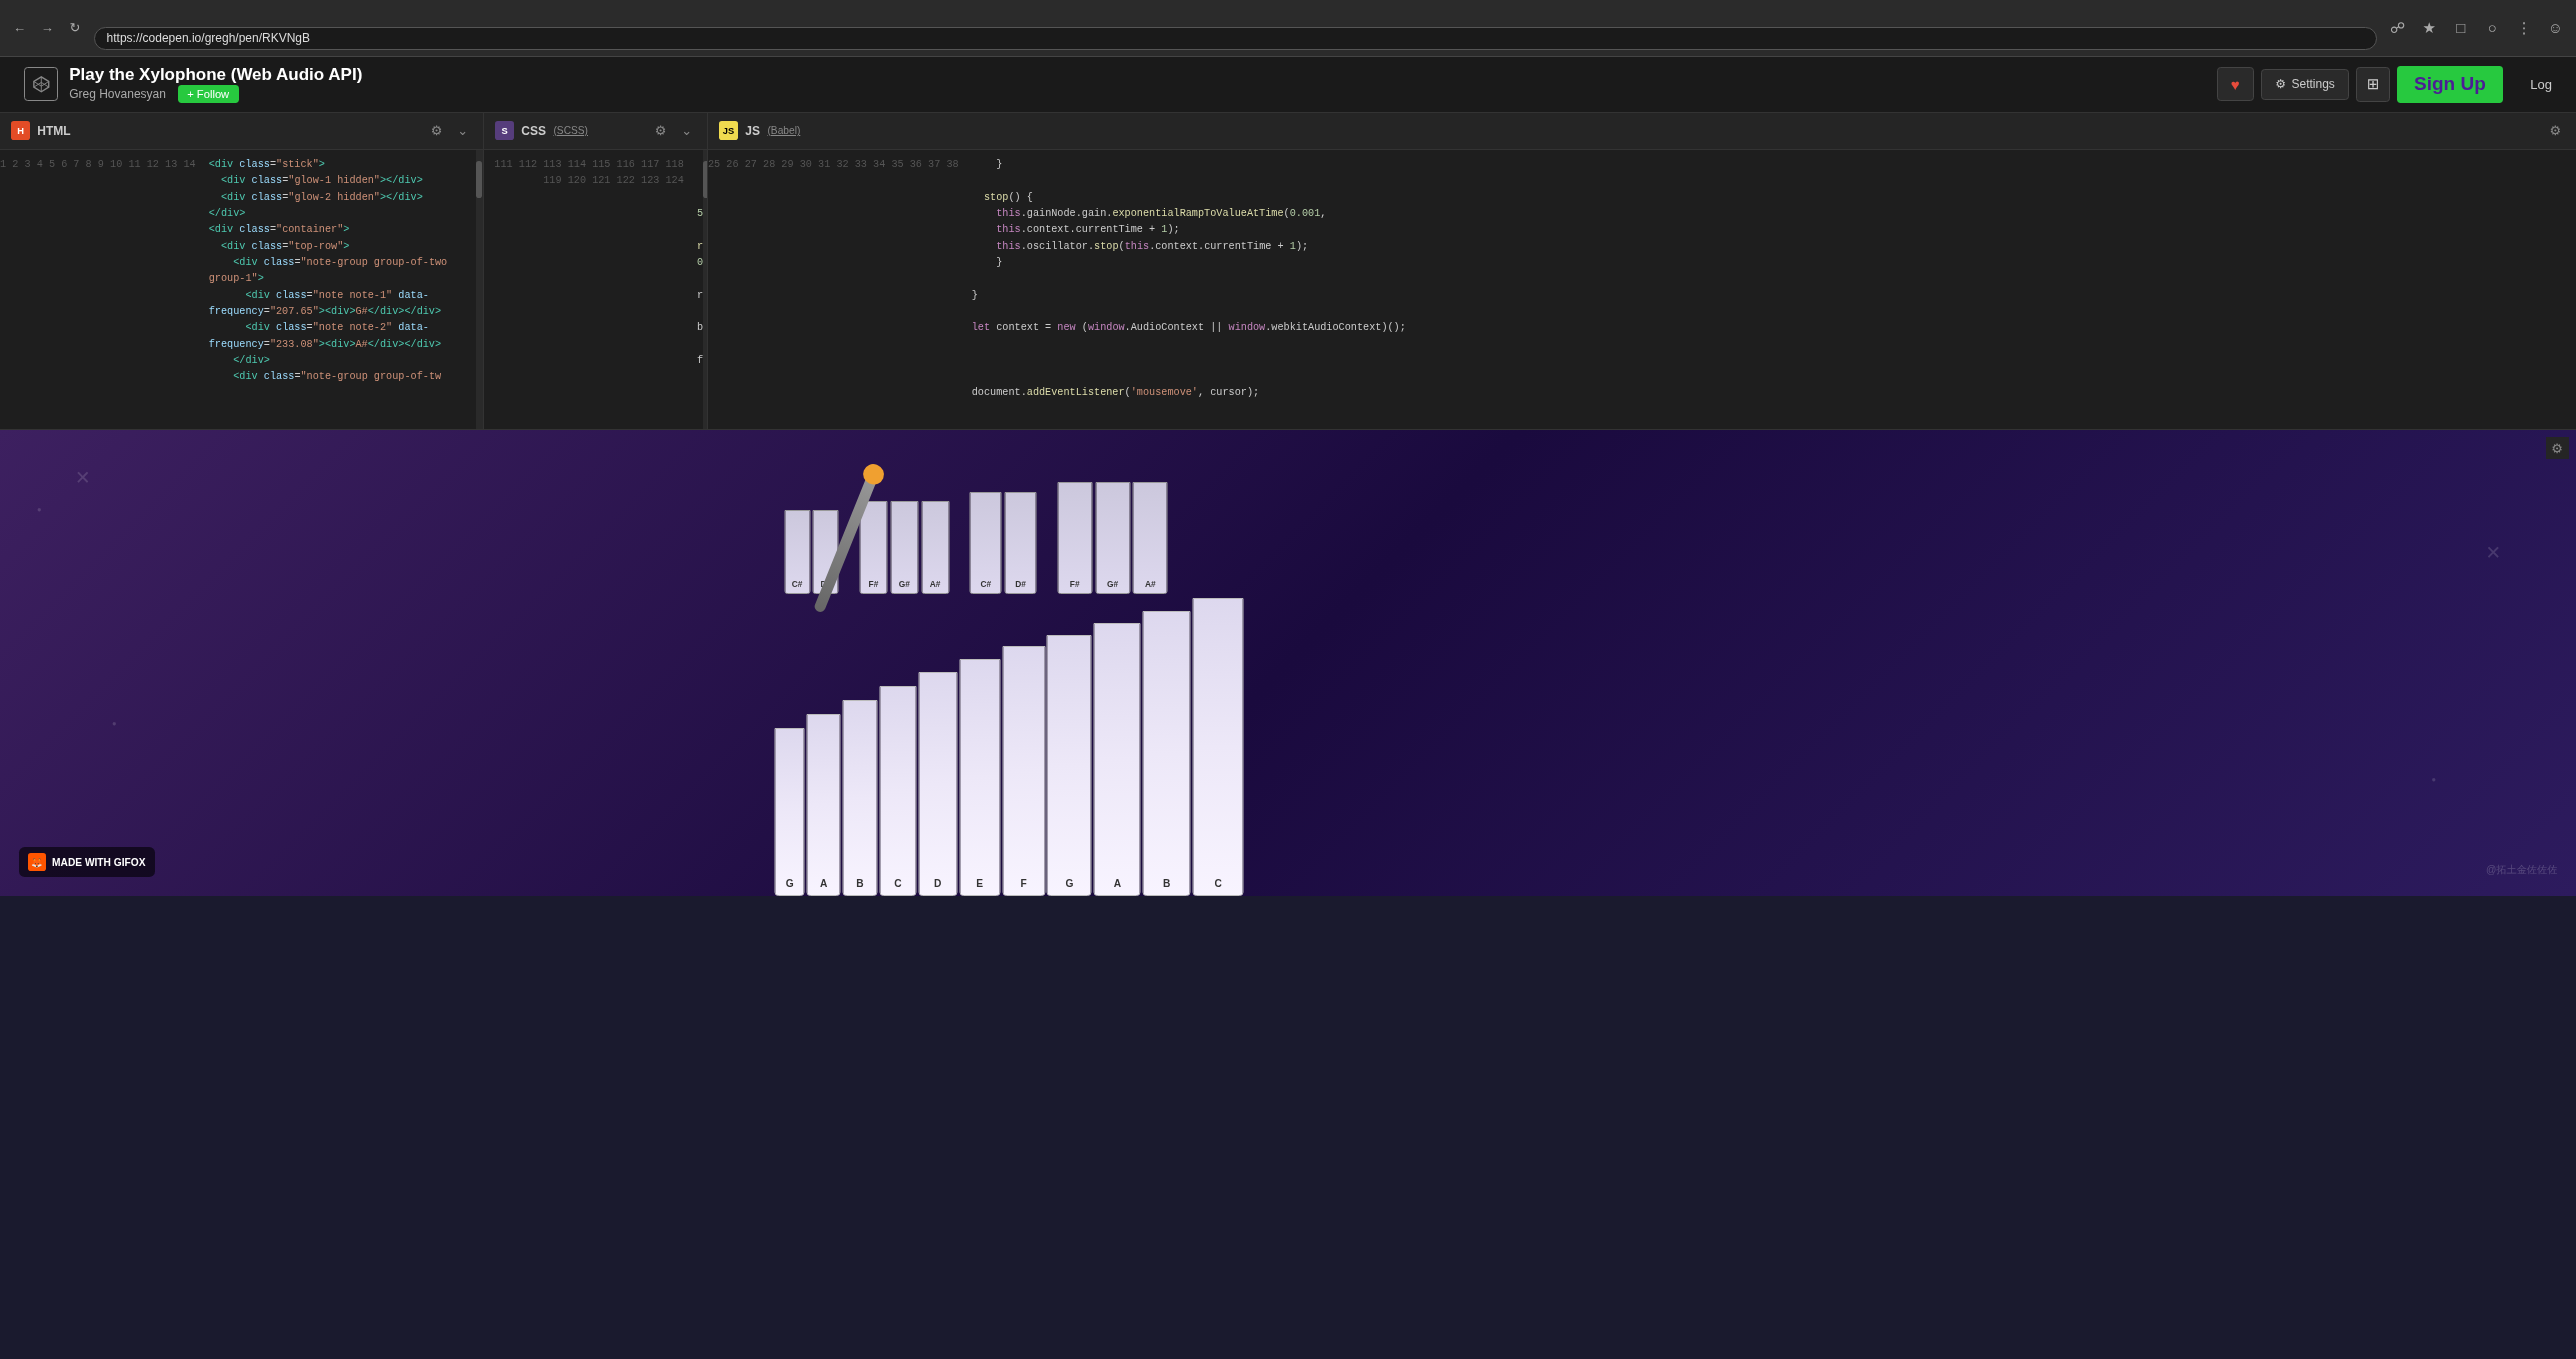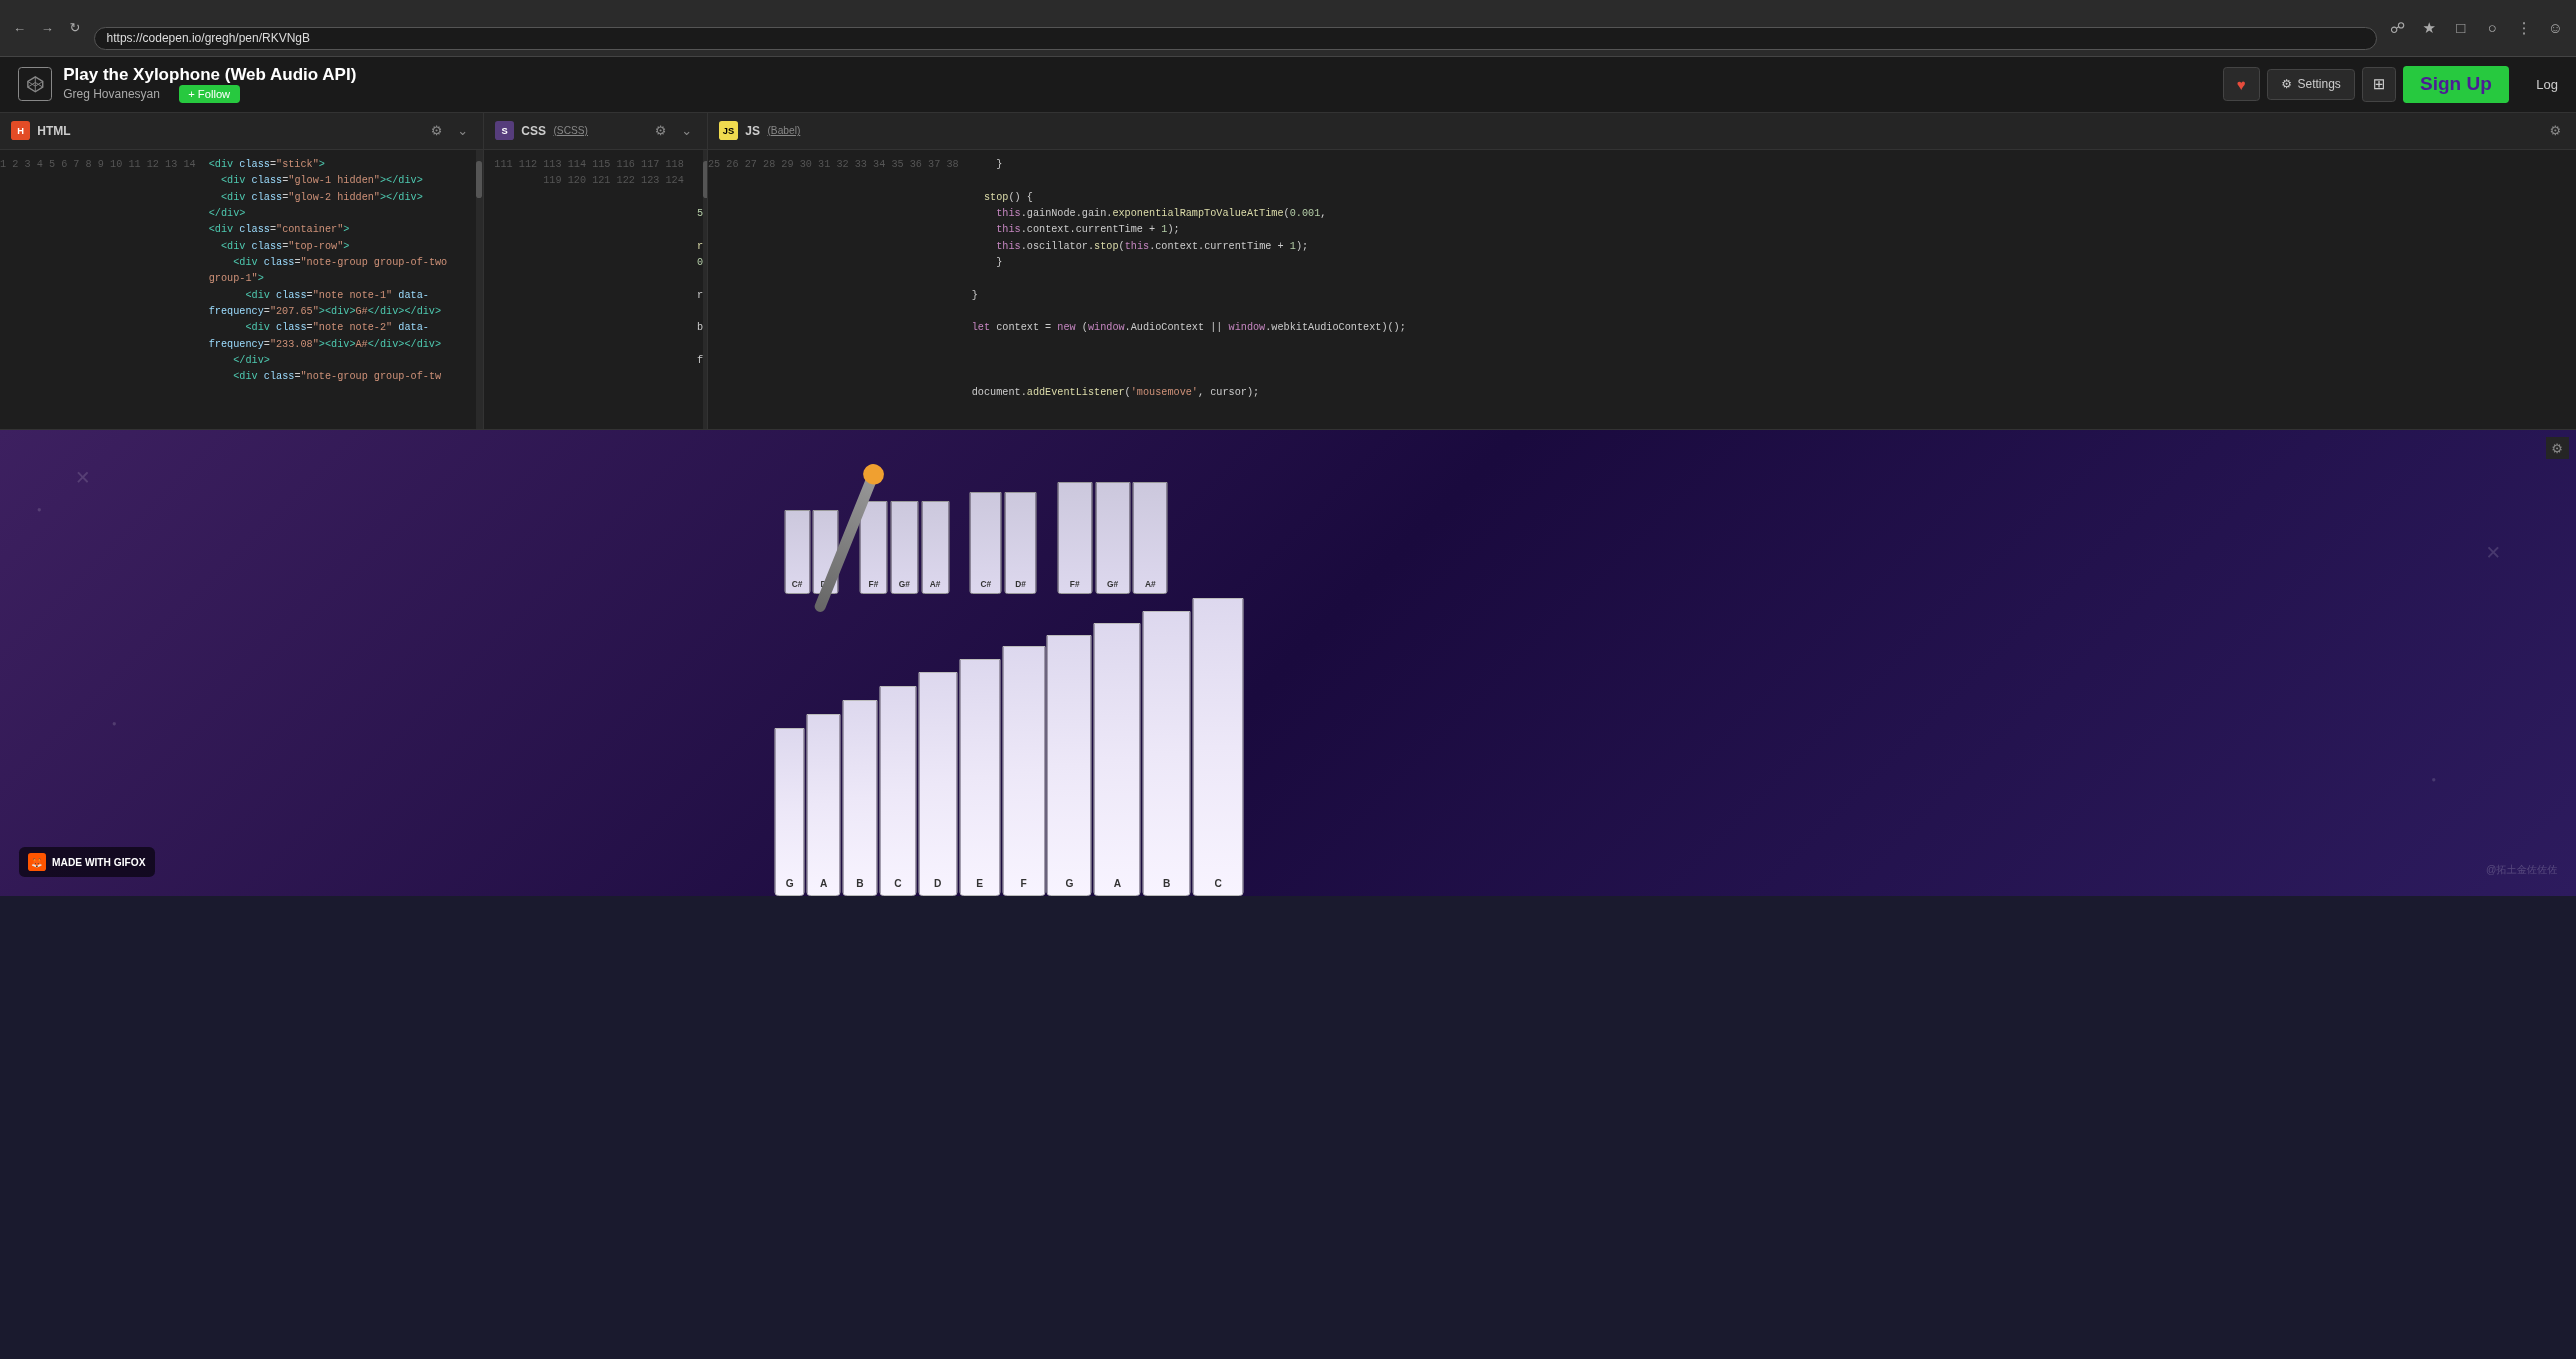--- a/index.html
+++ b/index.html
@@ -70,21 +70,21 @@
       align-items: center;
       justify-content: center;
     }
 
     
     .top-header {
       background: #1a1a1a;
       border-bottom: 0.9px solid #333;
       display: flex;
       align-items: center;
-      padding: 0 18px;
+      padding: 0 24px;
       height: 56px;
     }
     .pen-logo {
       width: 34px;
       height: 34px;
       background: #1a1a1a;
       border: 1.9px solid #888;
       border-radius: 3.7px;
       display: flex;
       align-items: center;
@@ -98,21 +98,21 @@
       color: #fff;
       font-size: 17px;
       font-weight: 600;
       line-height: 1.2;
     }
     .pen-author {
       color: #aaa;
       font-size: 12px;
       display: flex;
       align-items: center;
-      gap: 19px;
+      gap: 12px;
     }
     .follow-btn {
       background: #27c93f;
       color: #fff;
       border: none;
       border-radius: 3.7px;
       padding: 2.8px 9.3px;
       font-size: 11.2px;
       cursor: pointer;
       display: flex;

